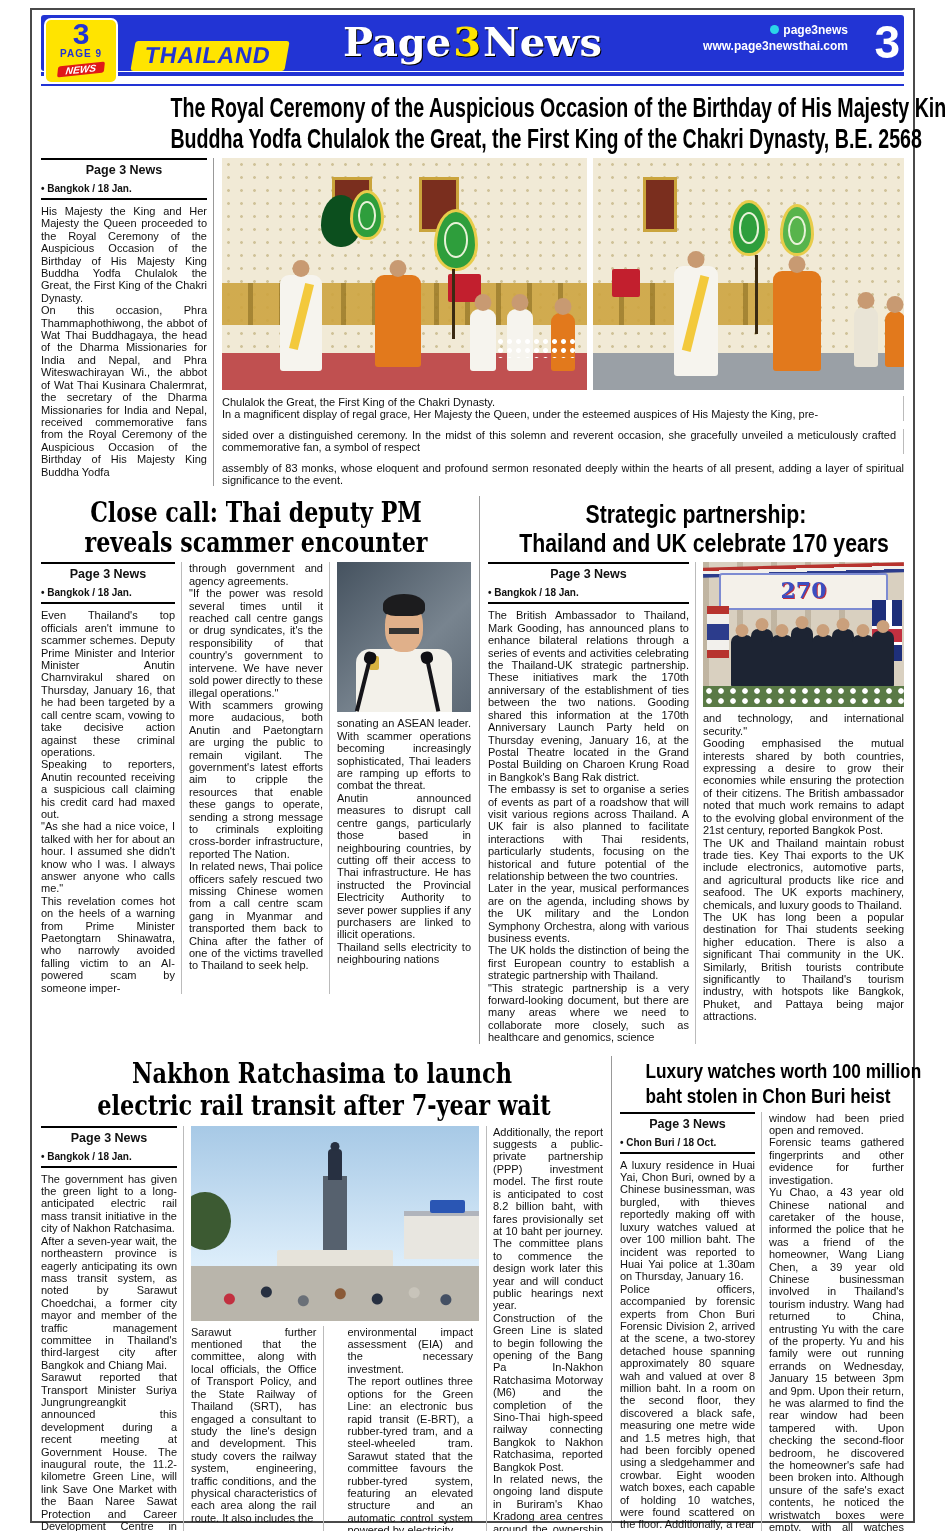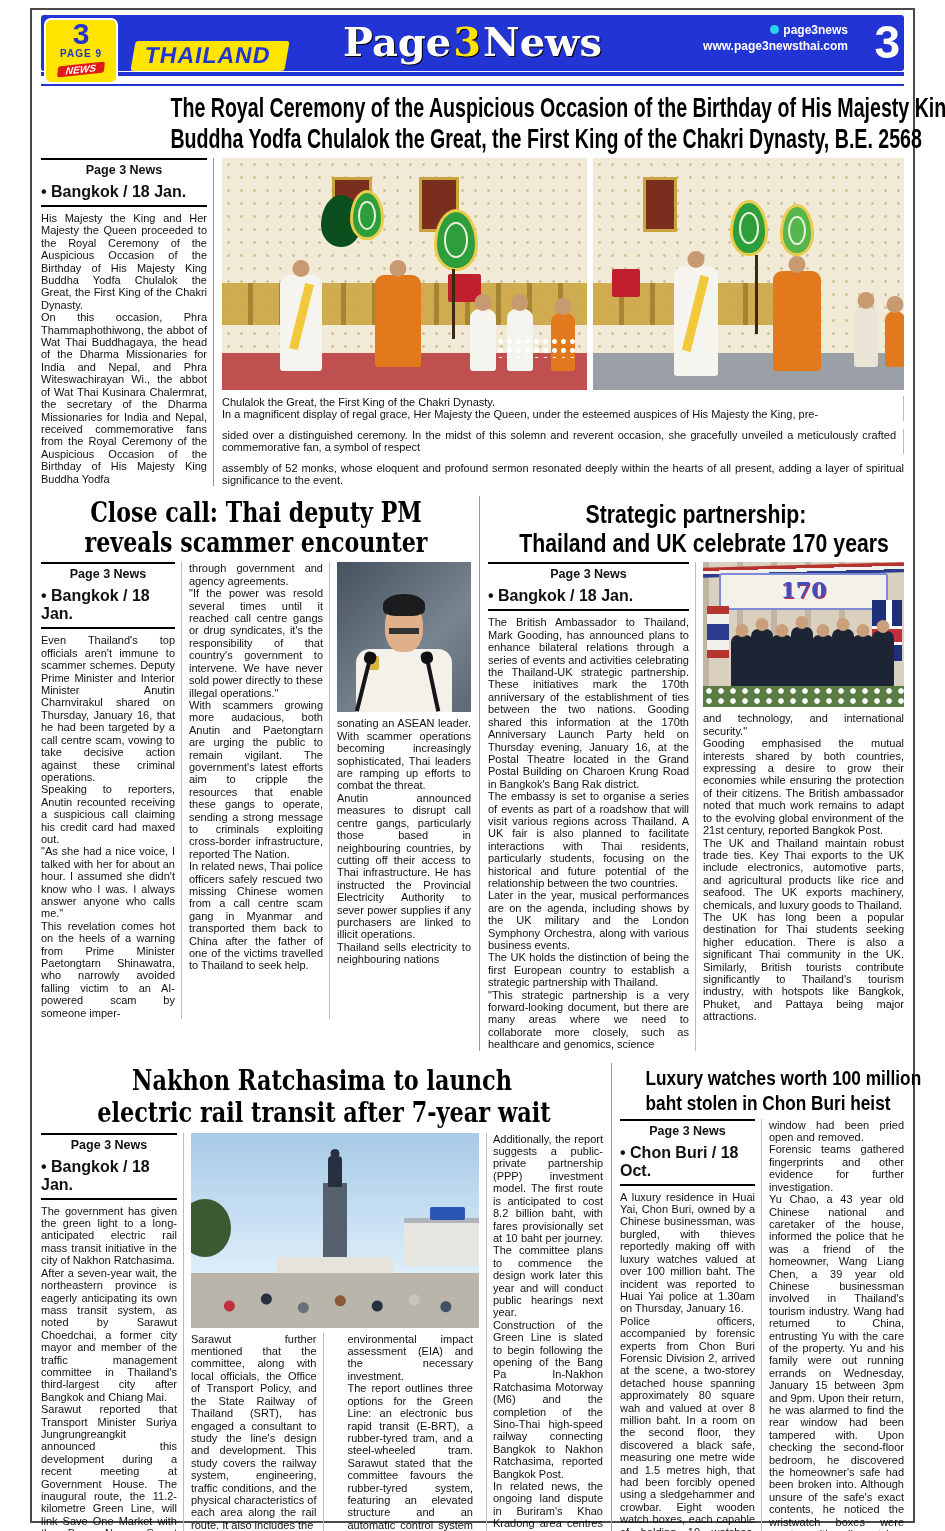--- a/index.html
+++ b/index.html
@@ -40,21 +40,21 @@
                  margin:6px 0 4px 0;font-family:"Liberation Sans",sans-serif;}
   .serif-hl{font-family:"DejaVu Serif",serif;}
   .hl-close{font-size:27px;line-height:30px;transform:scaleX(.82);transform-origin:center;margin:2px 0 4px;}
   .hl-uk{font-size:25px;line-height:29px;transform:scaleX(.85);transform-origin:center;margin:4px 0 4px;}
   .hl-rail{font-size:28px;line-height:32px;transform:scaleX(.80);transform-origin:center;margin:2px 0 4px;}
   .hl-watch{font-size:21px;line-height:25px;transform:scaleX(.82);transform-origin:center;margin:2px 0 4px;}
 
   
   .source-box{border-top:2px solid #000;border-bottom:2px solid #000;margin-bottom:5px;padding:3px 0 4px;}
   .source-title{text-align:center;font-weight:bold;font-size:12.5px;}
-  .dateline{font-weight:bold;font-size:16px;margin-top:6px;}
+  .dateline{font-weight:bold;font-size:10px;margin-top:6px;}
 
   
   .body-text{font-size:11px;line-height:12.4px;text-align:justify;white-space:pre-line;margin:0;}
 
   
   .lead-section{display:flex;gap:8px;}
   .lead-left{width:166px;border-right:1px solid #999;padding-right:6px;box-sizing:content-box;}
   .lead-right{flex:1;min-width:0;}
   .lead-photos{display:flex;gap:6px;height:232px;}
   .caption-row{display:flex;gap:8px;margin-top:6px;flex-direction:column;}
@@ -226,21 +226,21 @@
           <div class="ph-person p-orange" style="left:94%;bottom:10%;width:20px;height:56px;"></div>
           <div class="fan emblem" style="left:44%;top:18%;width:38px;height:56px;"></div>
           <div class="fan emblem" style="left:60%;top:20%;width:34px;height:52px;background:#58b44c;"></div>
           <div class="fan-stick" style="left:52%;top:42%;height:34%;"></div>
         </div>
       </div>
       <div class="caption-row">
         <p class="body-text cap">Chulalok the Great, the First King of the Chakri Dynasty.
 In a magnificent display of regal grace, Her Majesty the Queen, under the esteemed auspices of His Majesty the King, pre-</p>
         <p class="body-text cap">sided over a distinguished ceremony. In the midst of this solemn and reverent occasion, she gracefully unveiled a meticulously crafted commemorative fan, a symbol of respect</p>
-        <p class="body-text cap">assembly of 52 monks, whose eloquent and profound sermon resonated deeply within the hearts of all present, adding a layer of spiritual significance to the event.</p>
+        <p class="body-text cap">assembly of 83 monks, whose eloquent and profound sermon resonated deeply within the hearts of all present, adding a layer of spiritual significance to the event.</p>
       </div>
     </div>
   </section>
 
   <div class="row2">
 
     <section class="close-call">
       <h2 class="headline serif-hl hl-close">Close call: Thai deputy PM
 reveals scammer encounter</h2>
       <div class="cols">
@@ -289,21 +289,21 @@
           <p class="body-text">The British Ambassador to Thailand, Mark Gooding, has announced plans to enhance bilateral relations through a series of events and activities celebrating the Thailand-UK strategic partnership. These initiatives mark the 170th anniversary of the establishment of ties between the two nations. Gooding shared this information at the 170th Anniversary Launch Party held on Thursday evening, January 16, at the Postal Theatre located in the Grand Postal Building on Charoen Krung Road in Bangkok's Bang Rak district.
 The embassy is set to organise a series of events as part of a roadshow that will visit various regions across Thailand. A UK fair is also planned to facilitate interactions with Thai residents, particularly students, focusing on the historical and future potential of the relationship between the two countries.
 Later in the year, musical performances are on the agenda, including shows by the UK military and the London Symphony Orchestra, along with various business events.
 The UK holds the distinction of being the first European country to establish a strategic partnership with Thailand.
 "This strategic partnership is a very forward-looking document, but there are many areas where we need to collaborate more closely, such as healthcare and genomics, science</p>
         </div>
         <div class="col">
           <div class="photo ukphoto" style="height:145px;margin-bottom:5px;">
             <div class="uk-cols"></div>
             <div class="ribbon"></div>
-            <div class="uk-banner"><span class="uk-170">170</span></div>
+            <div class="uk-banner"><span class="uk-170">270</span></div>
             <div class="flag-thai"></div>
             <div class="flag-uk"></div>
             <div class="uk-person" style="left:14%;"></div>
             <div class="uk-person" style="left:24%;height:58px;"></div>
             <div class="uk-person" style="left:34%;"></div>
             <div class="uk-person" style="left:44%;height:60px;"></div>
             <div class="uk-person" style="left:54%;"></div>
             <div class="uk-person" style="left:64%;height:58px;"></div>
             <div class="uk-person" style="left:74%;"></div>
             <div class="uk-person" style="left:84%;height:56px;"></div>

